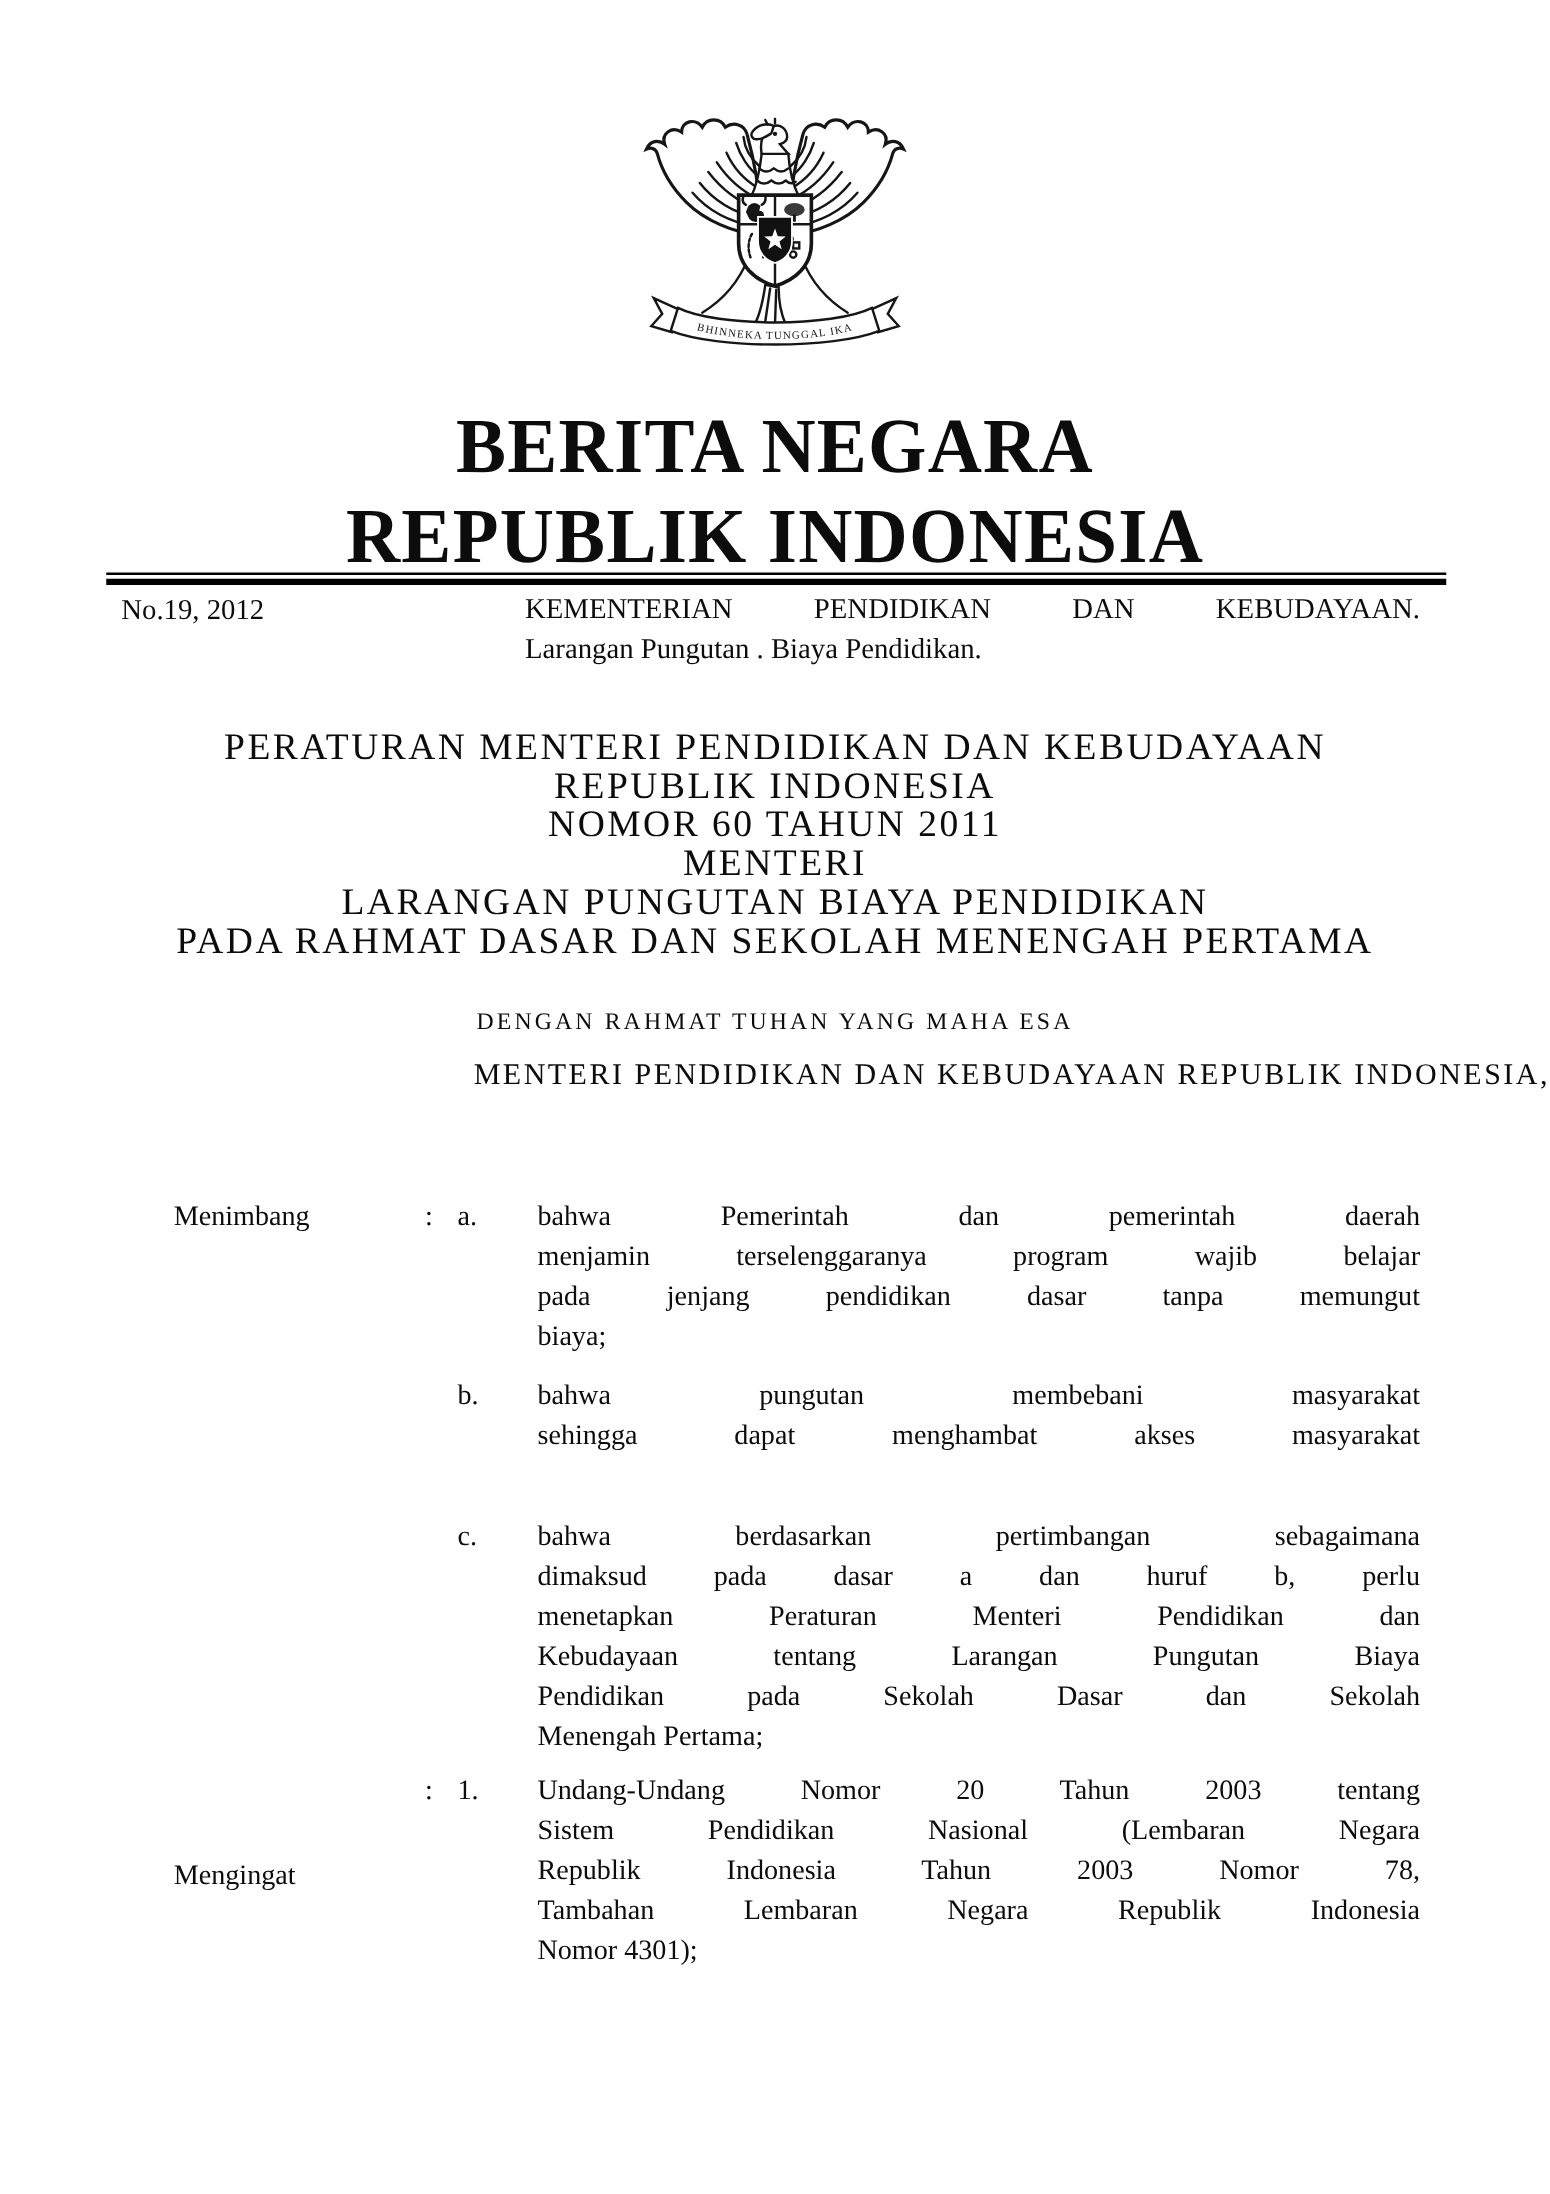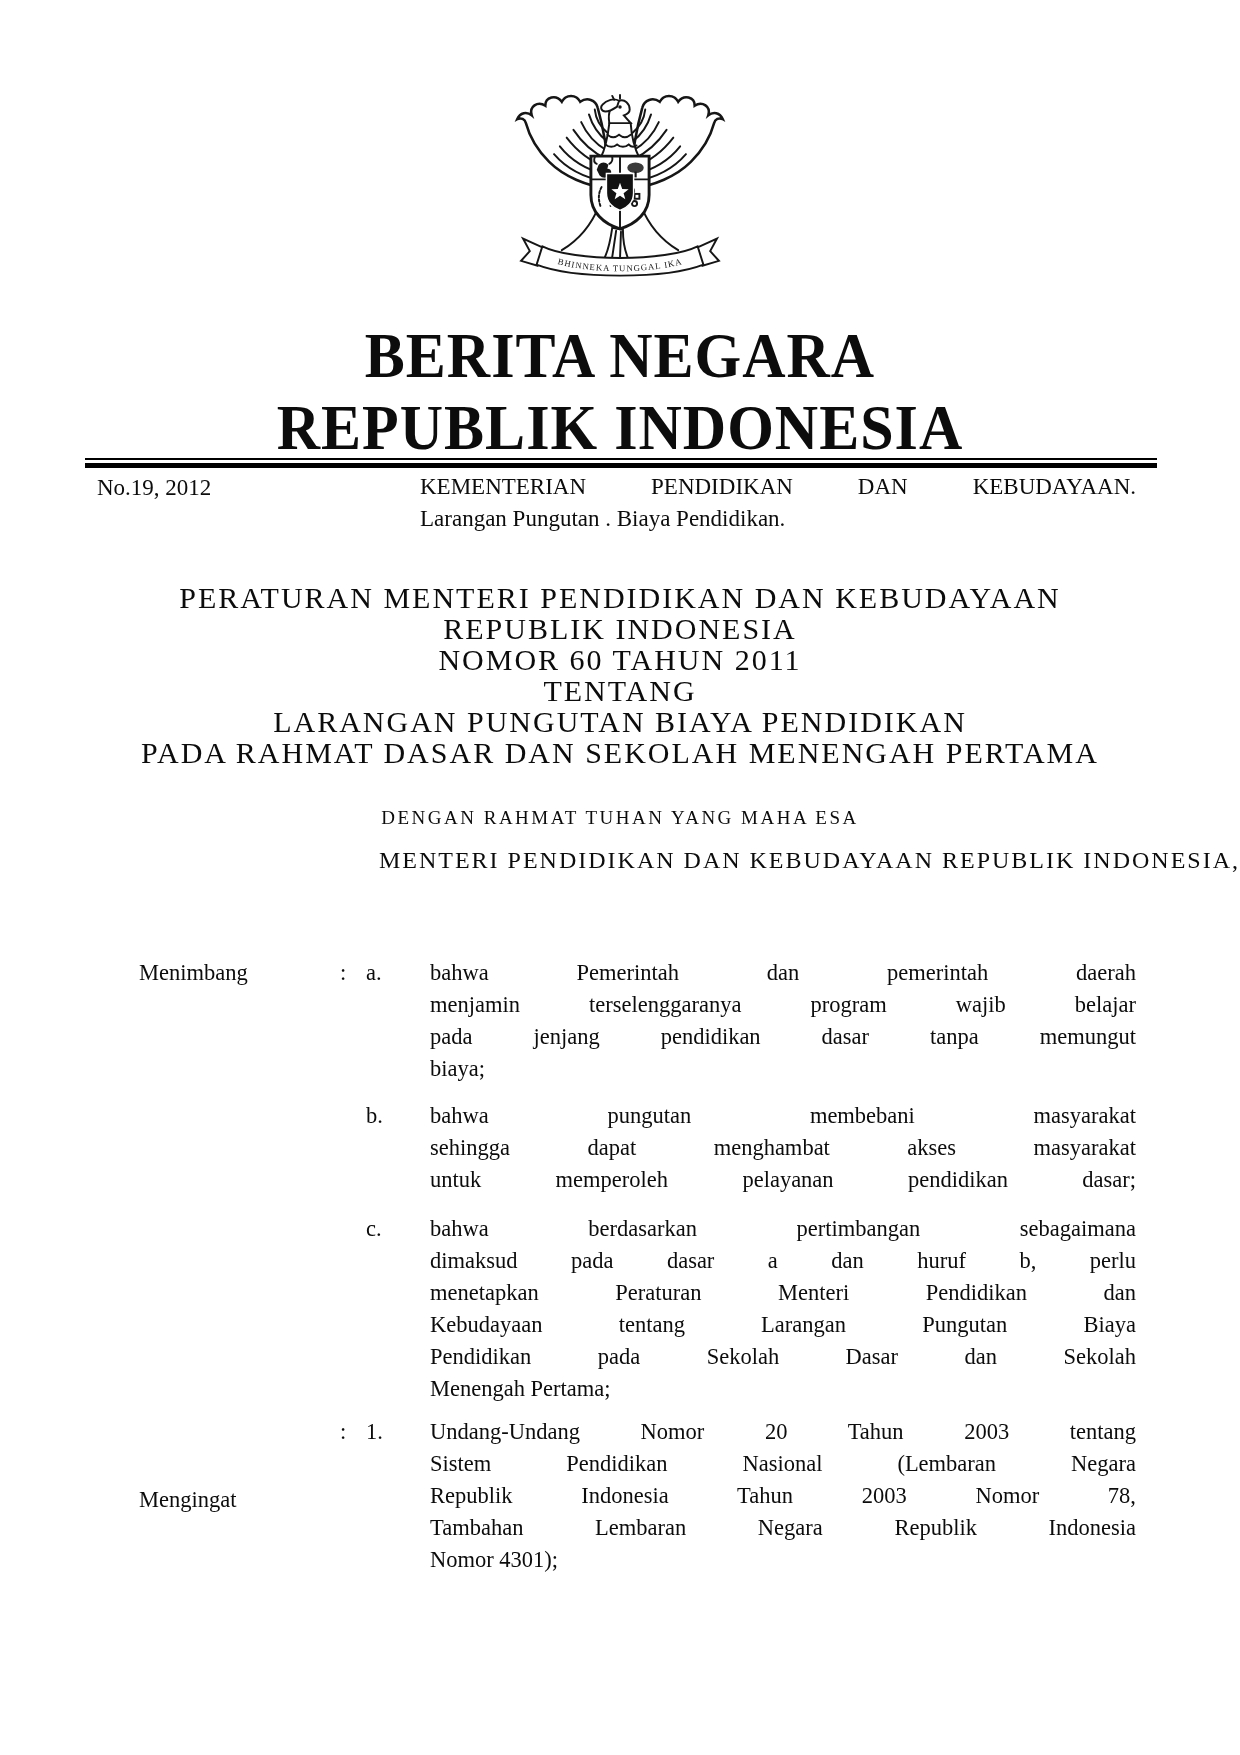--- a/index.html
+++ b/index.html
@@ -136,21 +136,21 @@
   <div class="gz-no">No.19, 2012</div>
   <div class="gz-agency">
     <div class="ln j">KEMENTERIAN PENDIDIKAN DAN KEBUDAYAAN.</div>
     <div class="ln">Larangan Pungutan . Biaya Pendidikan.</div>
   </div>
 
   <div class="title-block">
     <div class="tl">PERATURAN MENTERI PENDIDIKAN DAN KEBUDAYAAN</div>
     <div class="tl">REPUBLIK INDONESIA</div>
     <div class="tl">NOMOR 60 TAHUN 2011</div>
-    <div class="tl">TENTANG</div>
+    <div class="tl">MENTERI</div>
     <div class="tl">LARANGAN PUNGUTAN BIAYA PENDIDIKAN</div>
     <div class="tl">PADA RAHMAT DASAR DAN SEKOLAH MENENGAH PERTAMA</div>
   </div>
 
   <div class="invocation">DENGAN RAHMAT TUHAN YANG MAHA ESA</div>
   <div class="authority">MENTERI PENDIDIKAN DAN KEBUDAYAAN REPUBLIK INDONESIA,</div>
 
   <div class="side-label" style="top:957px">Menimbang</div>
   <div class="side-colon" style="top:957px">:</div>
 
@@ -159,21 +159,20 @@
     <div class="ln j">bahwa Pemerintah dan pemerintah daerah</div>
     <div class="ln j">menjamin terselenggaranya program wajib belajar</div>
     <div class="ln j">pada jenjang pendidikan dasar tanpa memungut</div>
     <div class="ln">biaya;</div>
   </div>
 
   <div class="item" style="top:1100px">
     <div class="marker">b.</div>
     <div class="ln j">bahwa pungutan membebani masyarakat</div>
     <div class="ln j">sehingga dapat menghambat akses masyarakat</div>
-    <div class="ln j">untuk memperoleh pelayanan pendidikan dasar;</div>
   </div>
 
   <div class="item" style="top:1213px">
     <div class="marker">c.</div>
     <div class="ln j">bahwa berdasarkan pertimbangan sebagaimana</div>
     <div class="ln j">dimaksud pada dasar a dan huruf b, perlu</div>
     <div class="ln j">menetapkan Peraturan Menteri Pendidikan dan</div>
     <div class="ln j">Kebudayaan tentang Larangan Pungutan Biaya</div>
     <div class="ln j">Pendidikan pada Sekolah Dasar dan Sekolah</div>
     <div class="ln">Menengah Pertama;</div>

